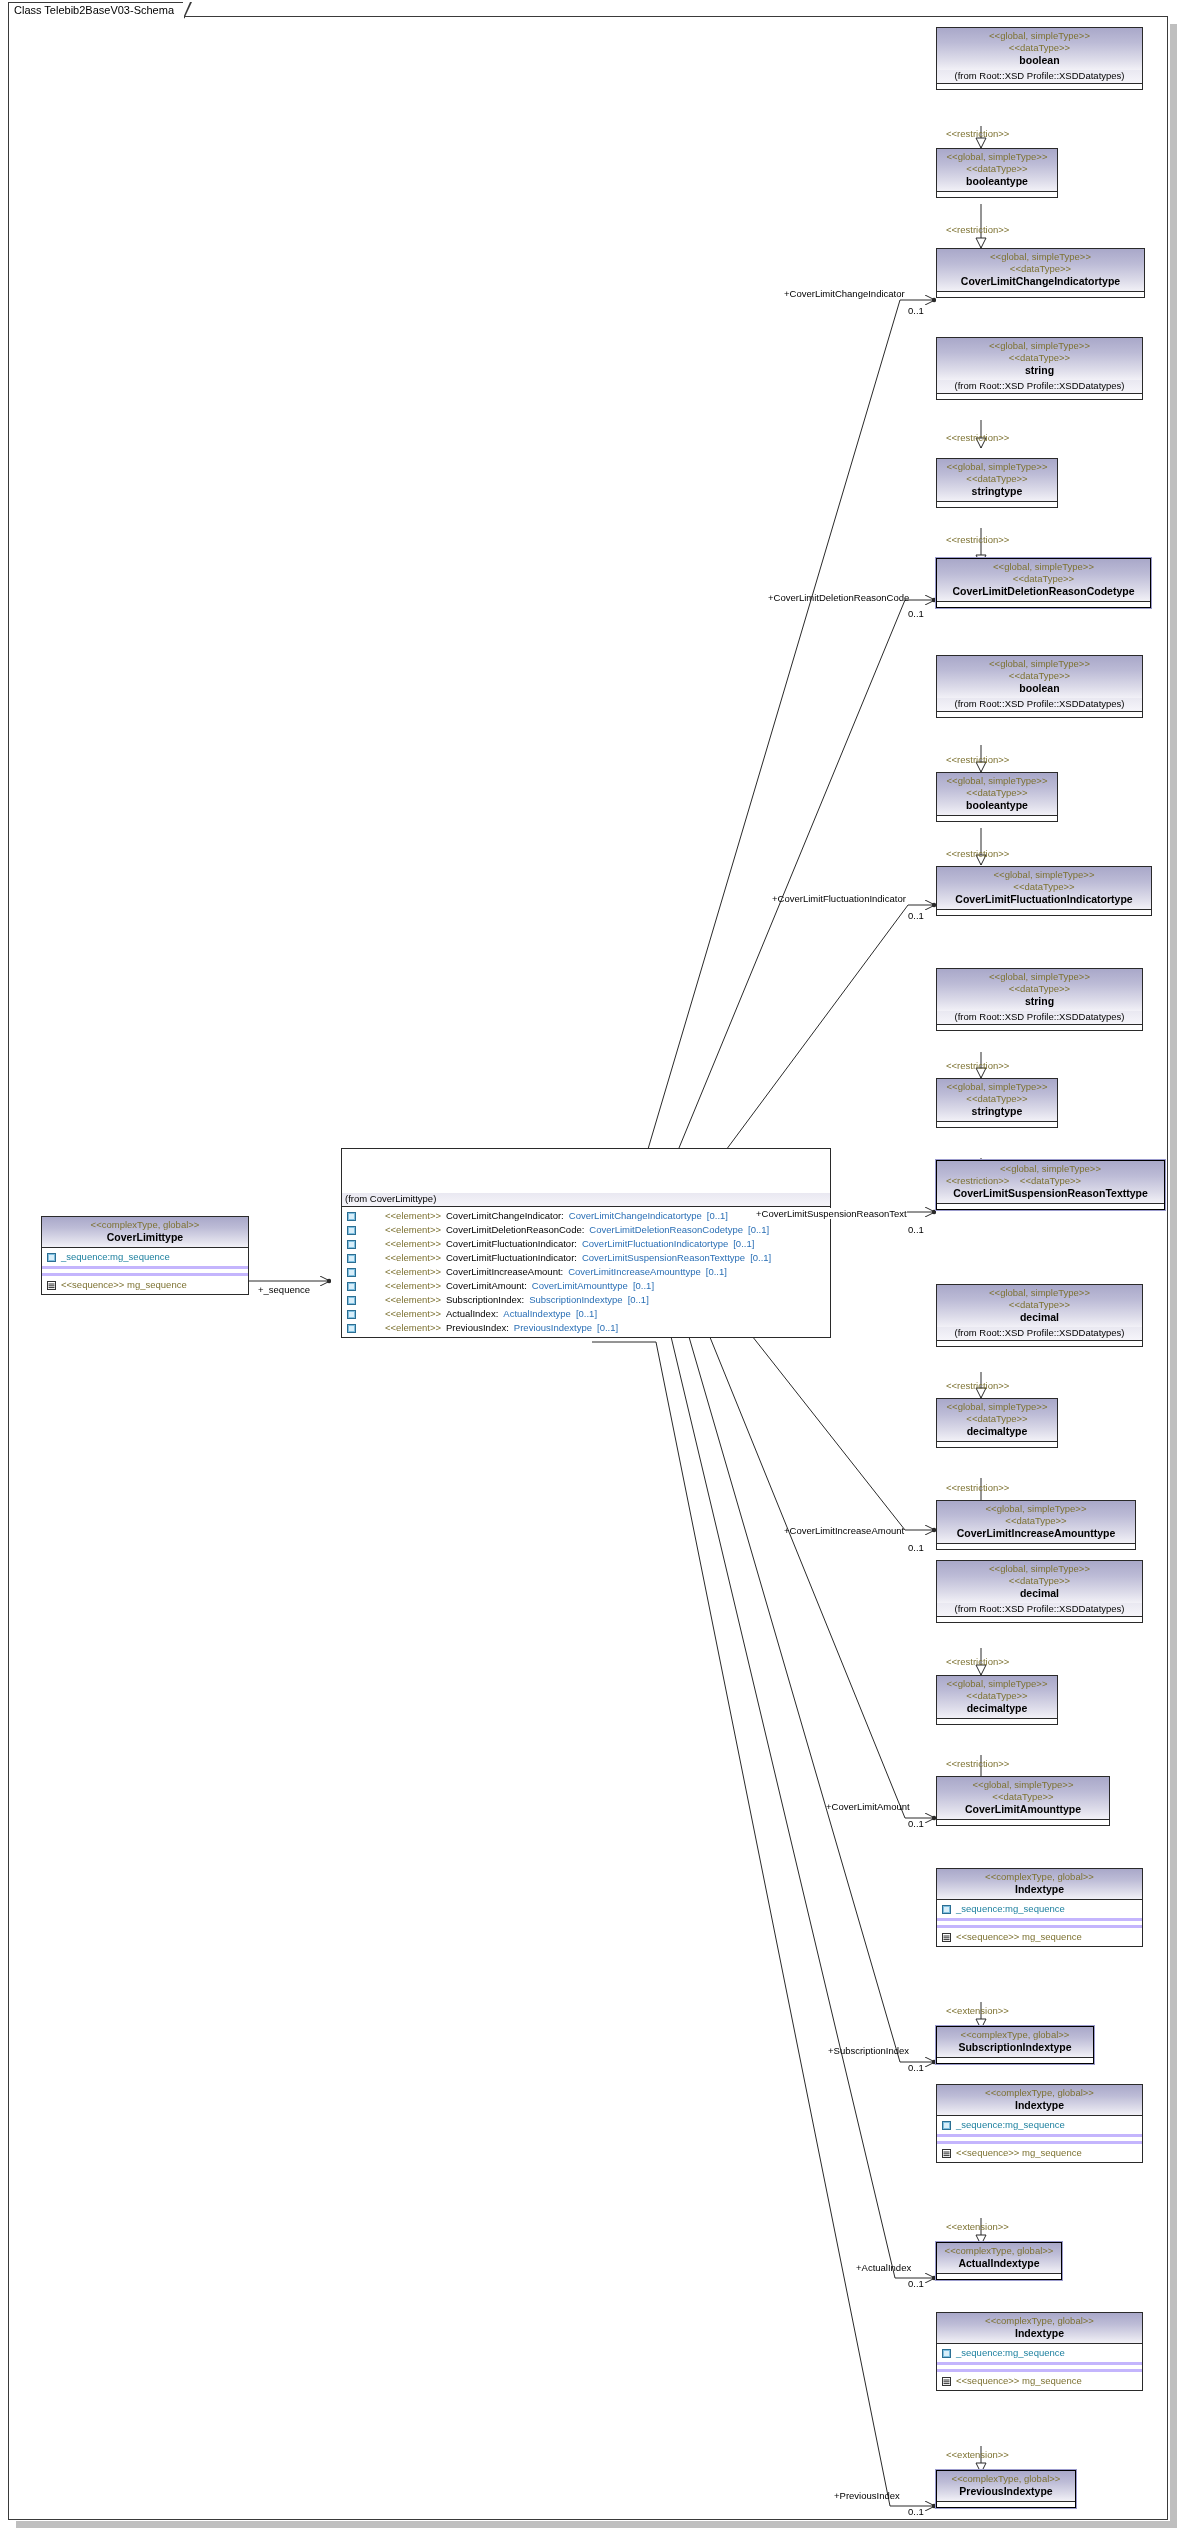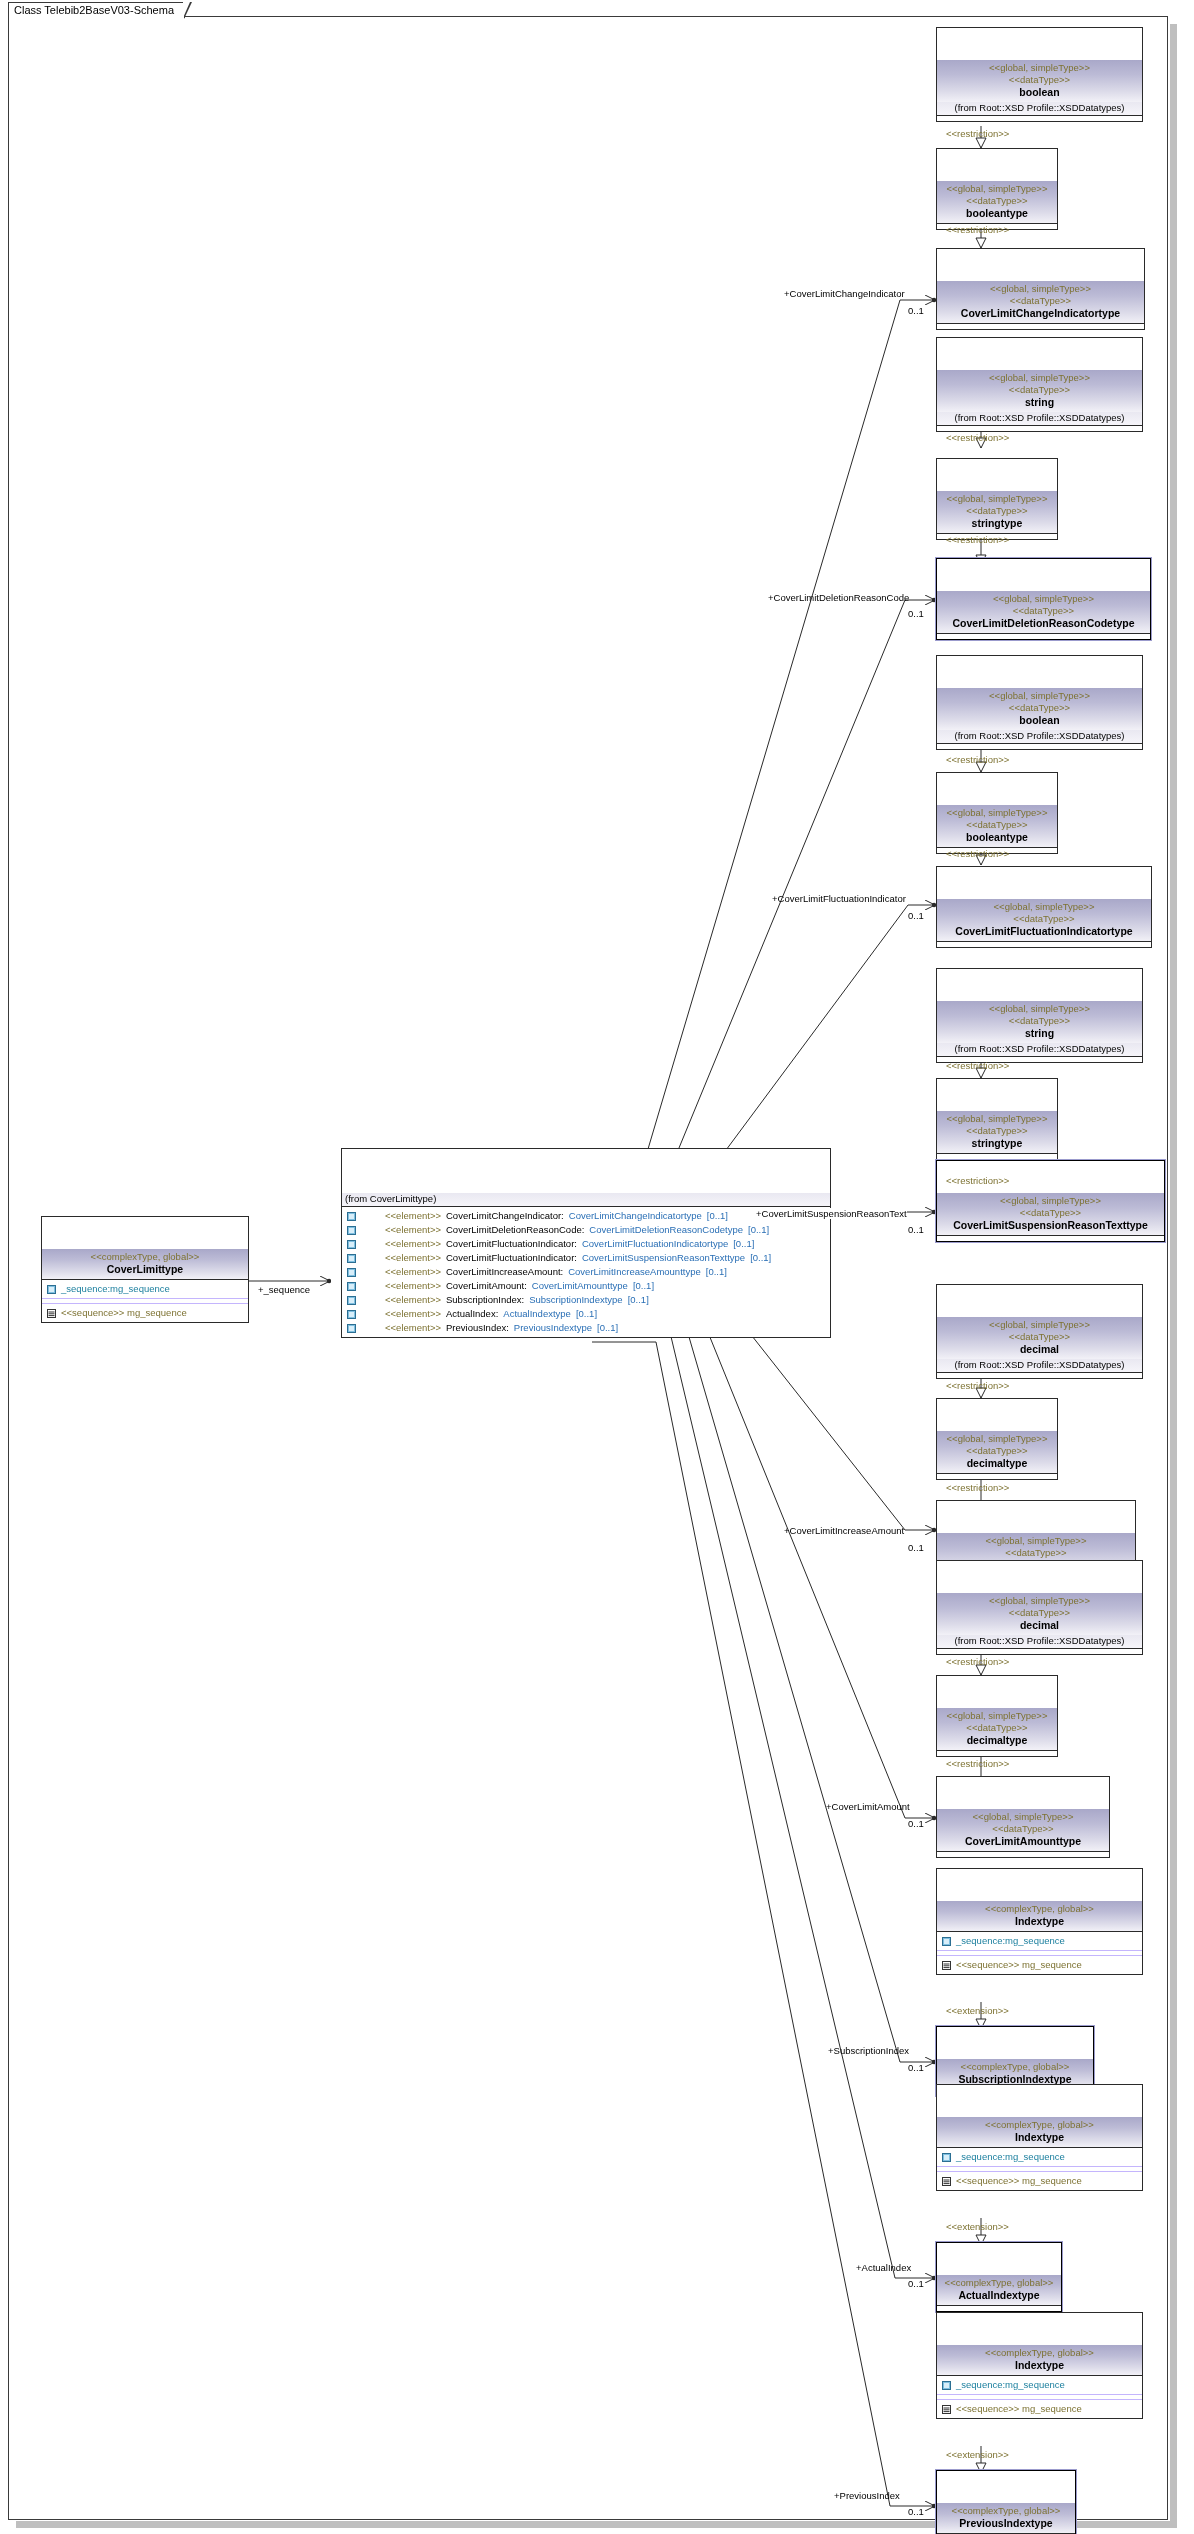--- a/index.html
+++ b/index.html
@@ -77,21 +77,20 @@
     font-size: 10px;
     color: #000;
     z-index: 5;
   }
   .uml.sel { border: 1px solid #000; outline: 1px solid #9b9bcd; }
   .uml-head {
     background: linear-gradient(to bottom, #a9a8c9 0%, #bcbbd6 35%, #dcdbe9 75%, #f2f1f7 100%);
     padding: 2px 4px 3px 4px;
     text-align: center;
     border-bottom: 1px solid #2a2a2a;
-    margin-top: 32px;
   }
   .uml-head.nobd { border-bottom: none; }
   .stereo {
     color: #7d7232;
     font-size: 9.5px;
     line-height: 12px;
     white-space: nowrap;
   }
   .cname {
     font-weight: bold;
@@ -105,21 +104,21 @@
     line-height: 12px;
     color: #000;
     text-align: center;
     white-space: nowrap;
     background: linear-gradient(to bottom,#e9e8f1 0%, #f6f5fa 100%);
     border-bottom: 1px solid #2a2a2a;
     padding: 0 3px 1px 3px;
   }
   .uml-compart {
     min-height: 6px;
-    border-bottom: 1px solid #c4b5fd;
+    border-bottom: 3px solid #c4b5fd;
     background: #ffffff;
     padding: 2px 0;
   }
   .uml-compart:last-child { border-bottom: none; }
   .uml-compart.empty { min-height: 5px; padding: 2px 0; }
   .row {
     display: flex;
     align-items: center;
     gap: 5px;
     padding: 1px 5px;

